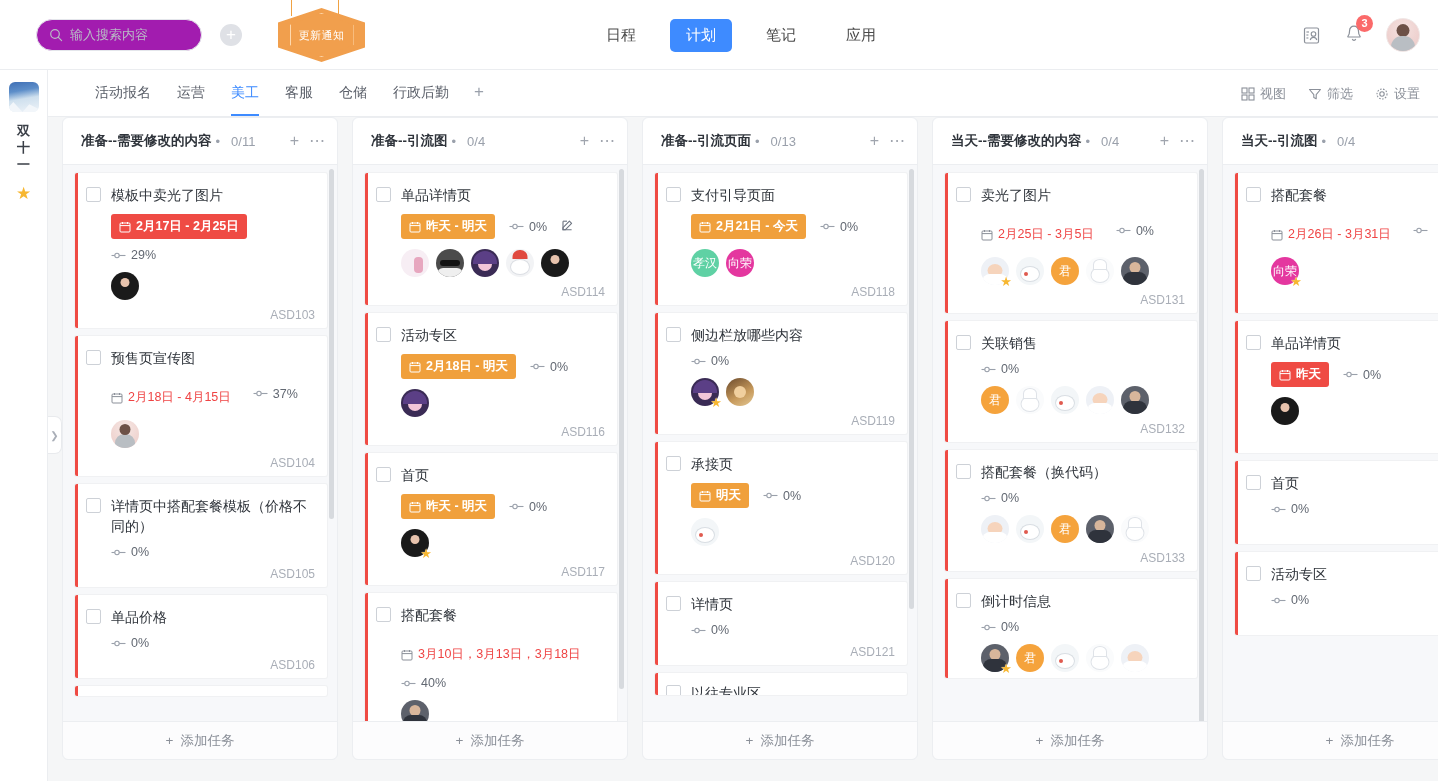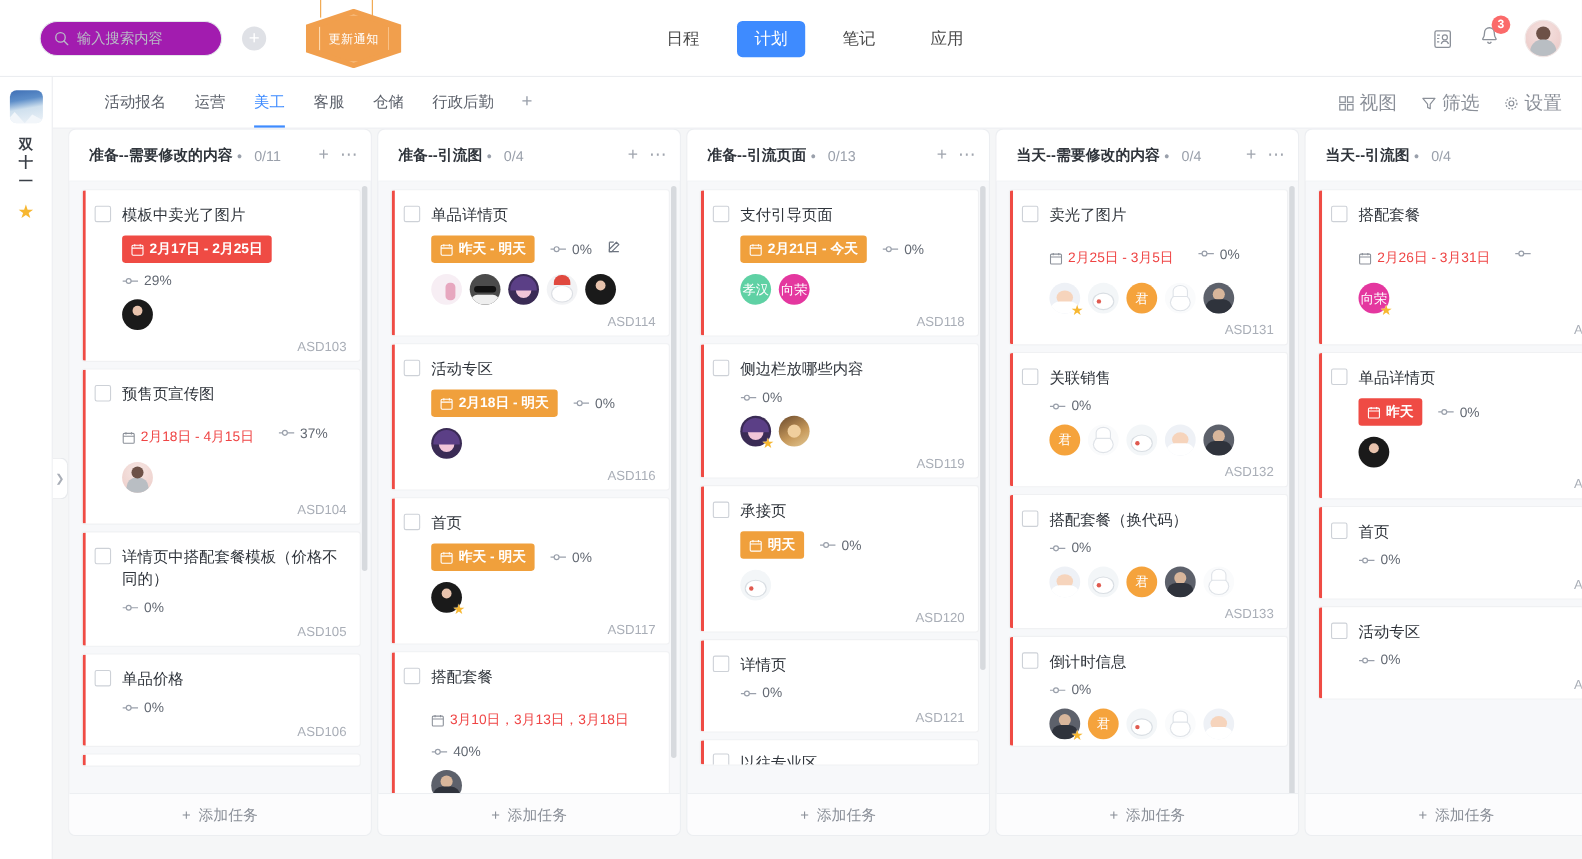--- a/index.html
+++ b/index.html
@@ -137,21 +137,21 @@
   }
   .tab.active { color: #3e8bff; }
   .tab.active::after {
     content: ''; position: absolute; left: 13px; right: 13px; bottom: 0;
     height: 2px; background: #3e8bff;
   }
   .tab-add { font-size: 17px; color: #9aa0ab; padding: 0 12px 14px; cursor: pointer; }
   .subbar-right {
     position: absolute; right: 18px; top: 0; height: 47px;
     display: flex; align-items: center; gap: 22px;
-    color: #8b9099; font-size: 17px;
+    color: #8b9099; font-size: 13px;
   }
   .subbar-right .ctl { display: flex; align-items: center; gap: 5px; cursor: pointer; }
 
   
   .rail {
     position: absolute; left: 0; top: 70px;
     width: 48px; height: 711px;
     background: #fff;
     border-right: 1px solid #ebedf0;
     display: flex; flex-direction: column; align-items: center;
@@ -191,21 +191,21 @@
     z-index: 6;
   }
   .collapse-handle span { font-size: 10px; color: #a9aeb7; }
 
   
   .board {
     position: absolute;
     left: 62px; top: 117px;
     width: 1376px; height: 664px;
     display: flex;
-    gap: 5px;
+    gap: 14px;
     padding-left: 0px;
     overflow: hidden;
   }
   .column {
     width: 276px;
     flex: 0 0 276px;
     background: #f7f8fa;
     border: 1px solid #eceef1;
     border-radius: 6px;
     display: flex; flex-direction: column;

